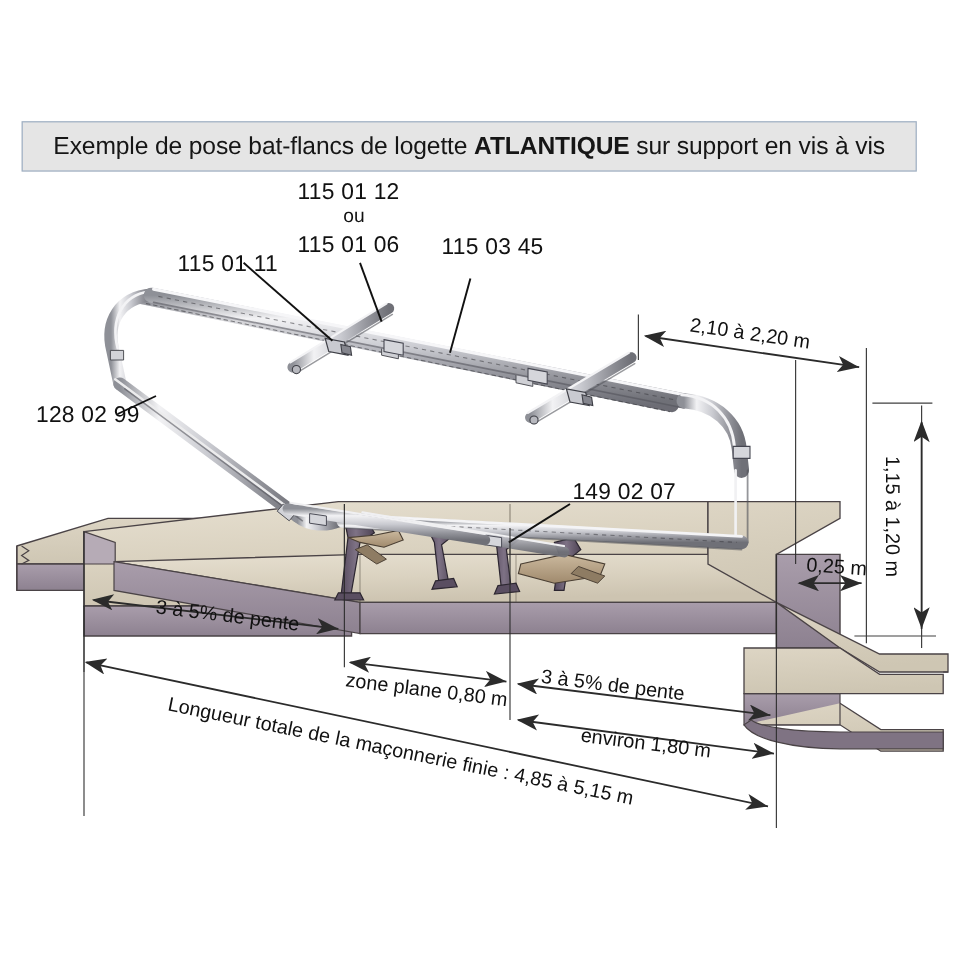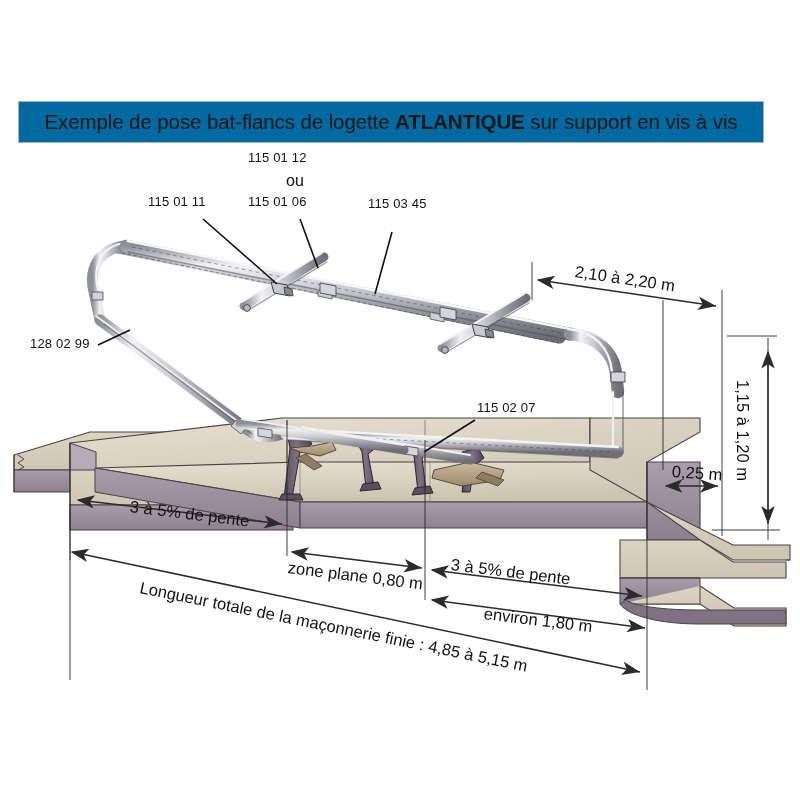--- a/index.html
+++ b/index.html
@@ -8,33 +8,33 @@
     width:800px;height:800px;overflow:hidden;position:relative;
     font-family:"Liberation Sans", sans-serif;
     color:#1a1a1a;
   }
   #stage{position:absolute;inset:0;width:800px;height:800px;}
   svg#scene{position:absolute;left:0;top:0;width:800px;height:800px;display:block;}
 
   
   .title-box{
     position:absolute;left:18px;top:101px;width:746px;height:42px;
-    border:1.6px solid #9fb0c4;background:#0369a1;
+    border:1.6px solid #9fb0c4;background:#e5e5e5;
     display:flex;align-items:center;justify-content:center;
     box-sizing:border-box;
   }
   .title-text{
     font-size:20.5px;letter-spacing:-0.1px;white-space:nowrap;
     color:#161616;font-family:"Liberation Sans", sans-serif;
   }
   .title-text b{font-weight:bold;}
 
   
   .ref{
-    position:absolute;font-size:13px;color:#111;white-space:nowrap;
+    position:absolute;font-size:19px;color:#111;white-space:nowrap;
     font-family:"Liberation Sans", sans-serif;letter-spacing:0.2px;
   }
   .ref.small{font-size:16px;}
 
   
   .dim{
     position:absolute;font-size:16.5px;color:#111;white-space:nowrap;
     font-family:"Liberation Sans", sans-serif;
   }
 </style>
@@ -270,24 +270,24 @@
     </g>
   </svg>
 
   <div class="title-box">
     <div class="title-text"><span>Exemple de pose bat-flancs de logette </span><b>ATLANTIQUE</b><span> sur support en vis à vis</span></div>
   </div>
 
   <div class="ref" style="left:248px;top:150px;">115 01 12</div>
   <div class="ref small" style="left:286px;top:172px;text-align:right;">ou</div>
   <div class="ref" style="left:248px;top:194px;text-align:right;">115 01 06</div>
-  <div class="ref" style="left:148px;top:194px;">115 01 11</div>
+  <div class="ref" style="left:148px;top:210px;">115 01 11</div>
   <div class="ref" style="left:368px;top:196px;">115 03 45</div>
   <div class="ref" style="left:30px;top:336px;">128 02 99</div>
-  <div class="ref" style="left:477px;top:400px;">115 02 07</div>
+  <div class="ref" style="left:477px;top:400px;">149 02 07</div>
 
   <div class="dim" style="left:575px;top:262px;transform:rotate(8.3deg);transform-origin:left center;">2,10 à 2,20 m</div>
 
   <div class="dim" style="left:752px;top:380px;transform:rotate(90deg);transform-origin:left top;">1,15 à 1,20 m</div>
 
   <div class="dim" style="left:672px;top:462px;transform:rotate(4deg);transform-origin:left center;">0,25 m</div>
 
   <div class="dim" style="left:130px;top:497px;transform:rotate(7deg);transform-origin:left center;">3 à 5% de pente</div>
 
   <div class="dim" style="left:288px;top:558px;transform:rotate(7deg);transform-origin:left center;">zone plane 0,80 m</div>

